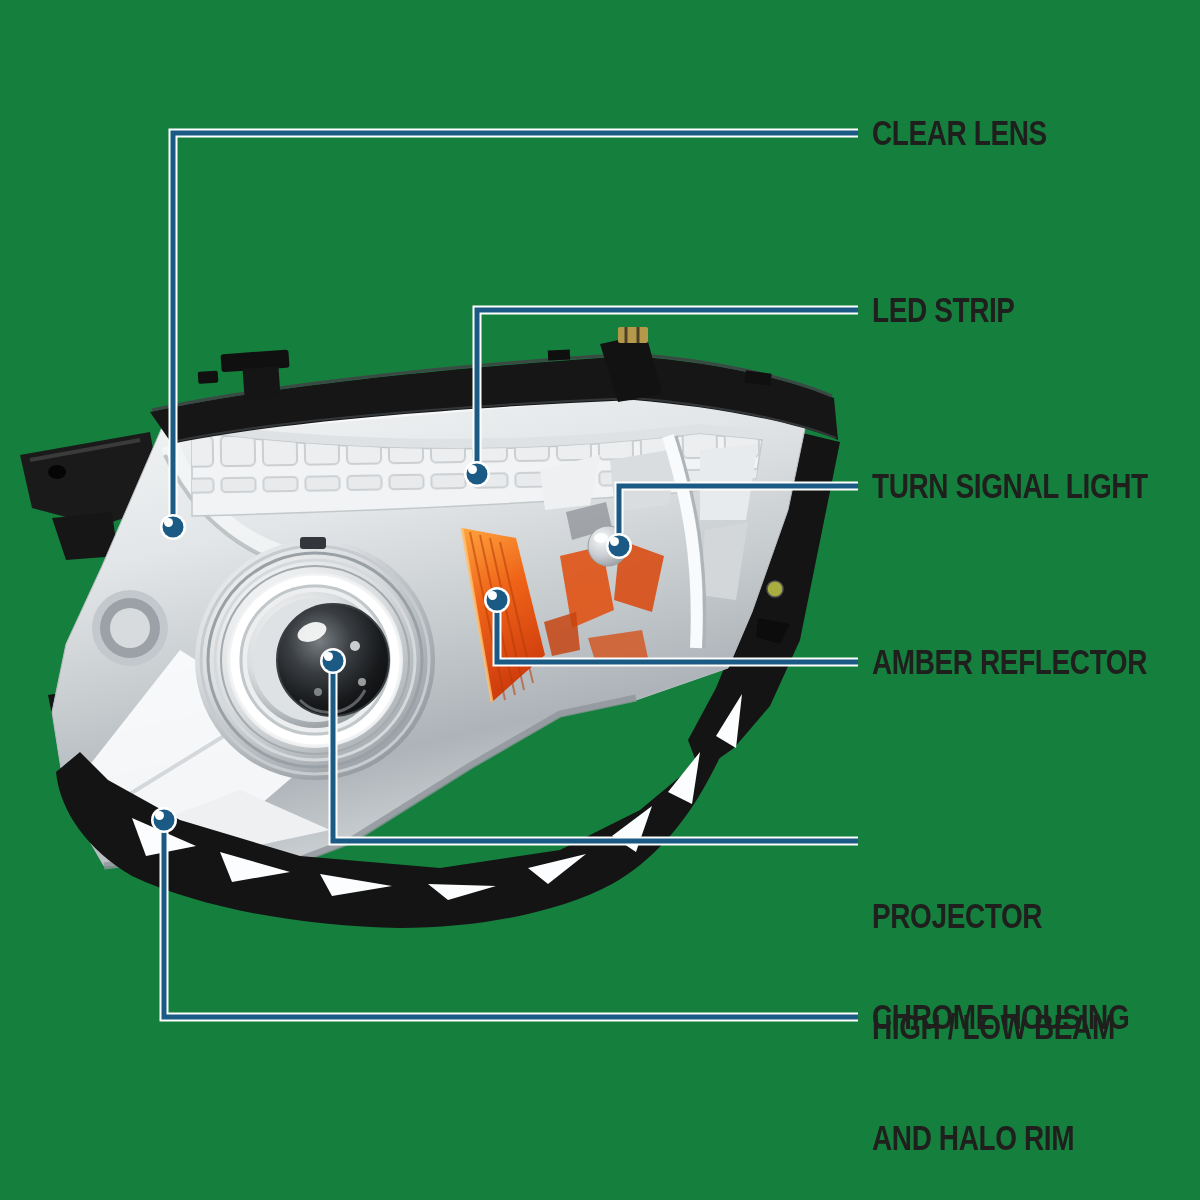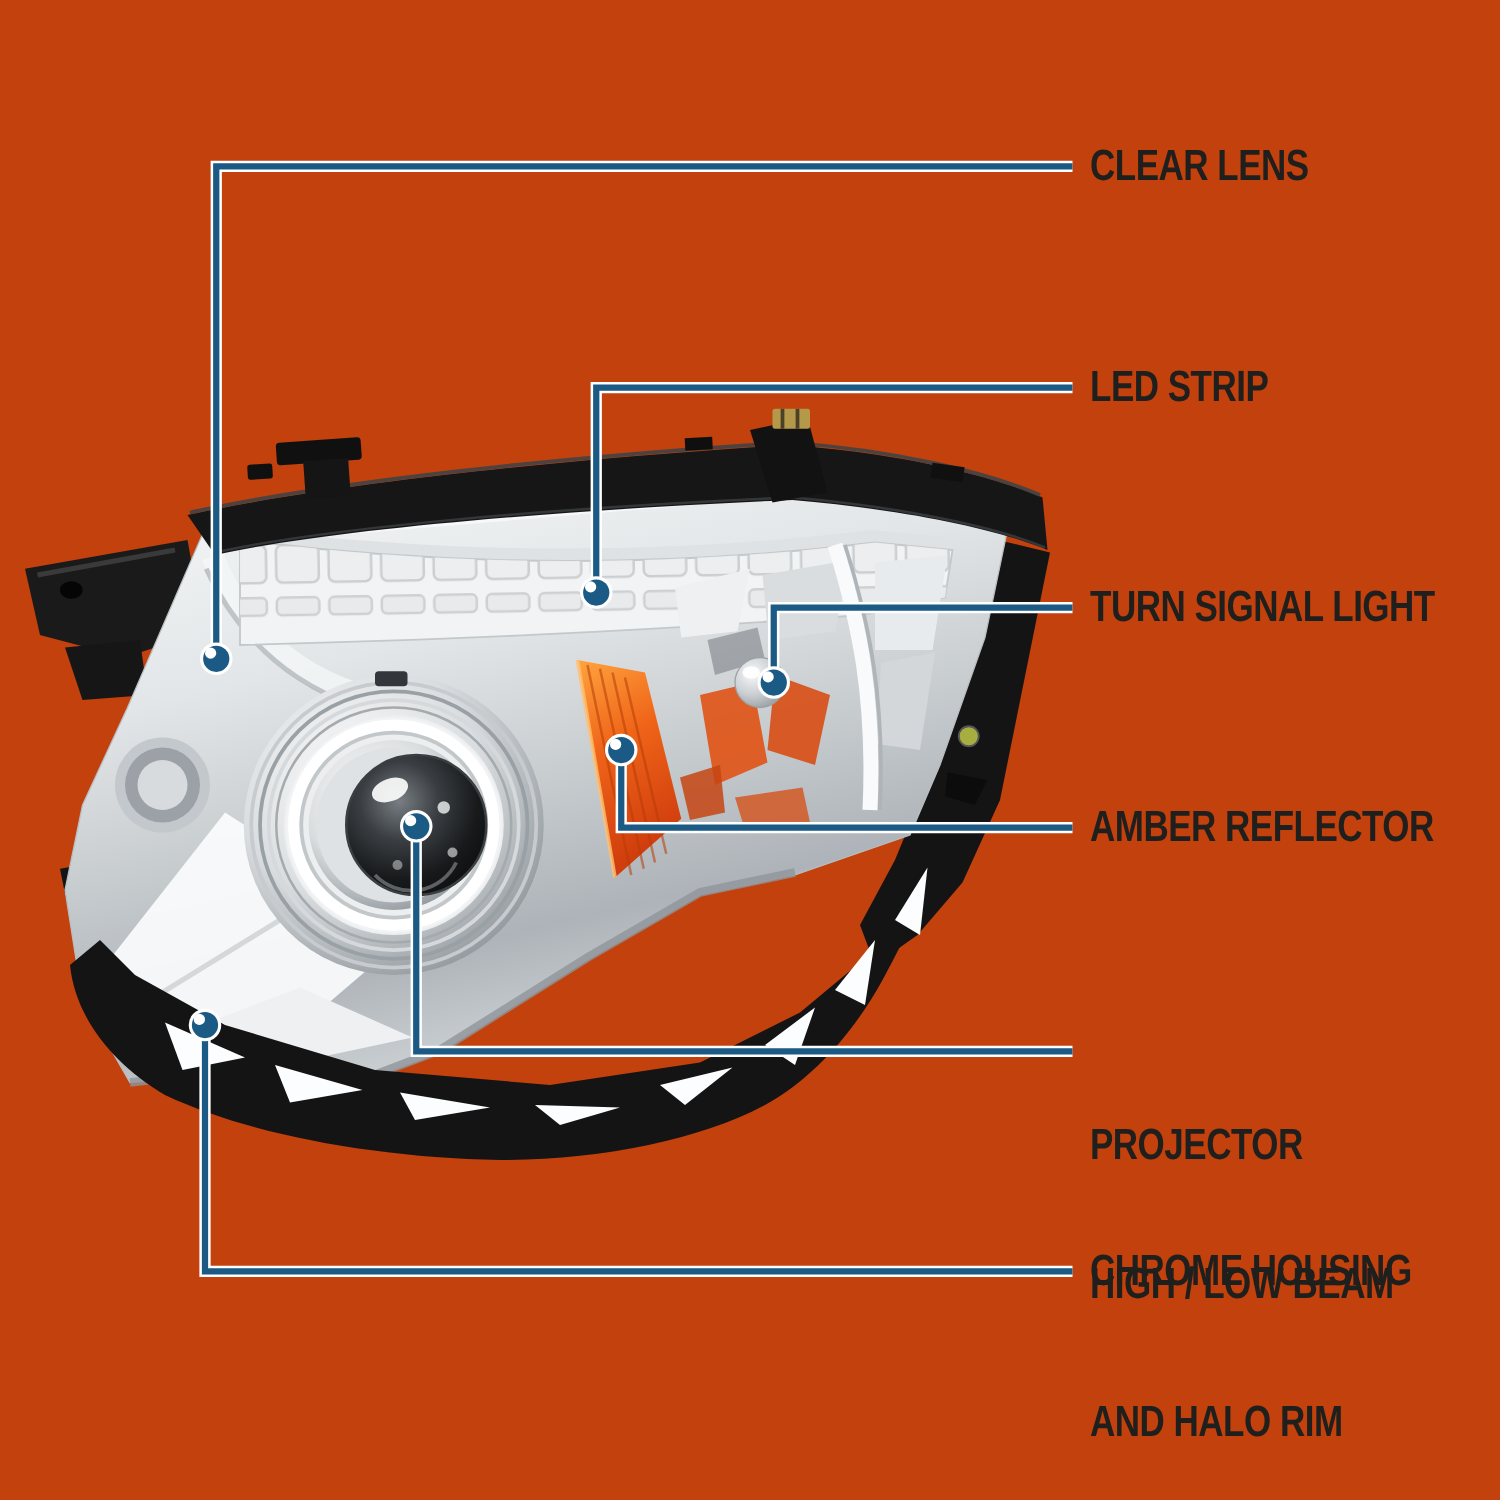--- a/index.html
+++ b/index.html
@@ -1,17 +1,17 @@
 <!DOCTYPE html>
 <html><head>
 <meta charset="utf-8">
 <style>
   html,body{margin:0;padding:0;background:#fff;}
   .stage{
-    position:relative;width:1200px;height:1200px;background:#c2410c;
+    position:relative;width:1200px;height:1200px;background:#15803d;
     overflow:hidden;font-family:"Liberation Sans",sans-serif;
   }
   .art{position:absolute;left:0;top:0;}
   .co-label{
     position:absolute;left:872px;color:#1f1f1d;font-weight:bold;
     font-size:35px;line-height:36px;letter-spacing:-0.5px;white-space:pre;
     transform:scaleX(0.8);transform-origin:left center;
   }
   .co-block{
     position:absolute;left:872px;top:823px;color:#1f1f1d;font-weight:bold;

